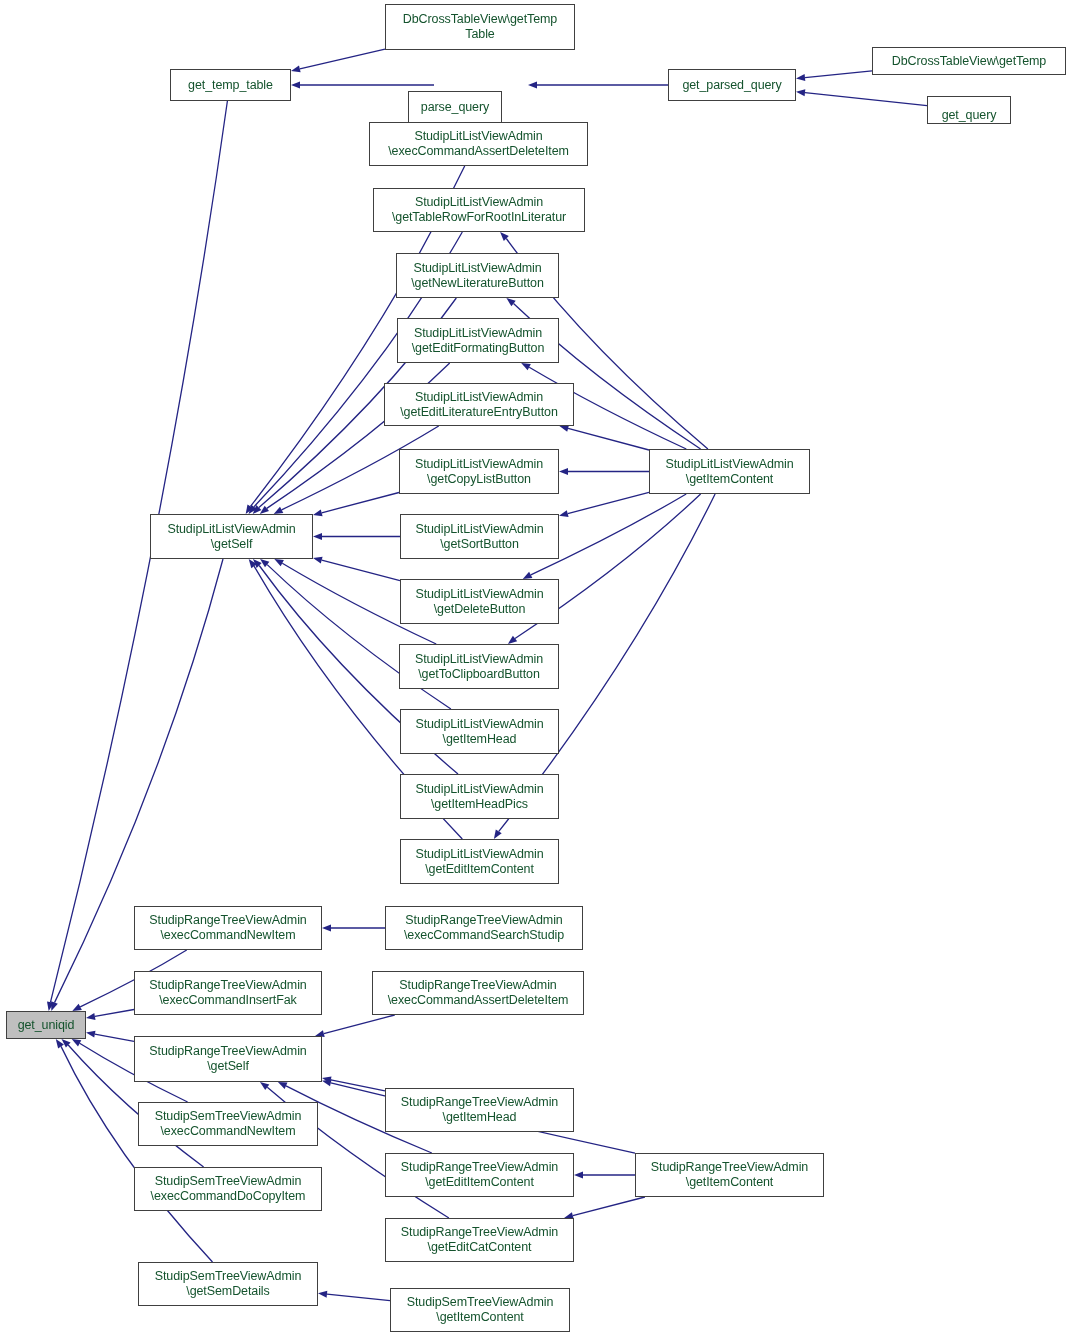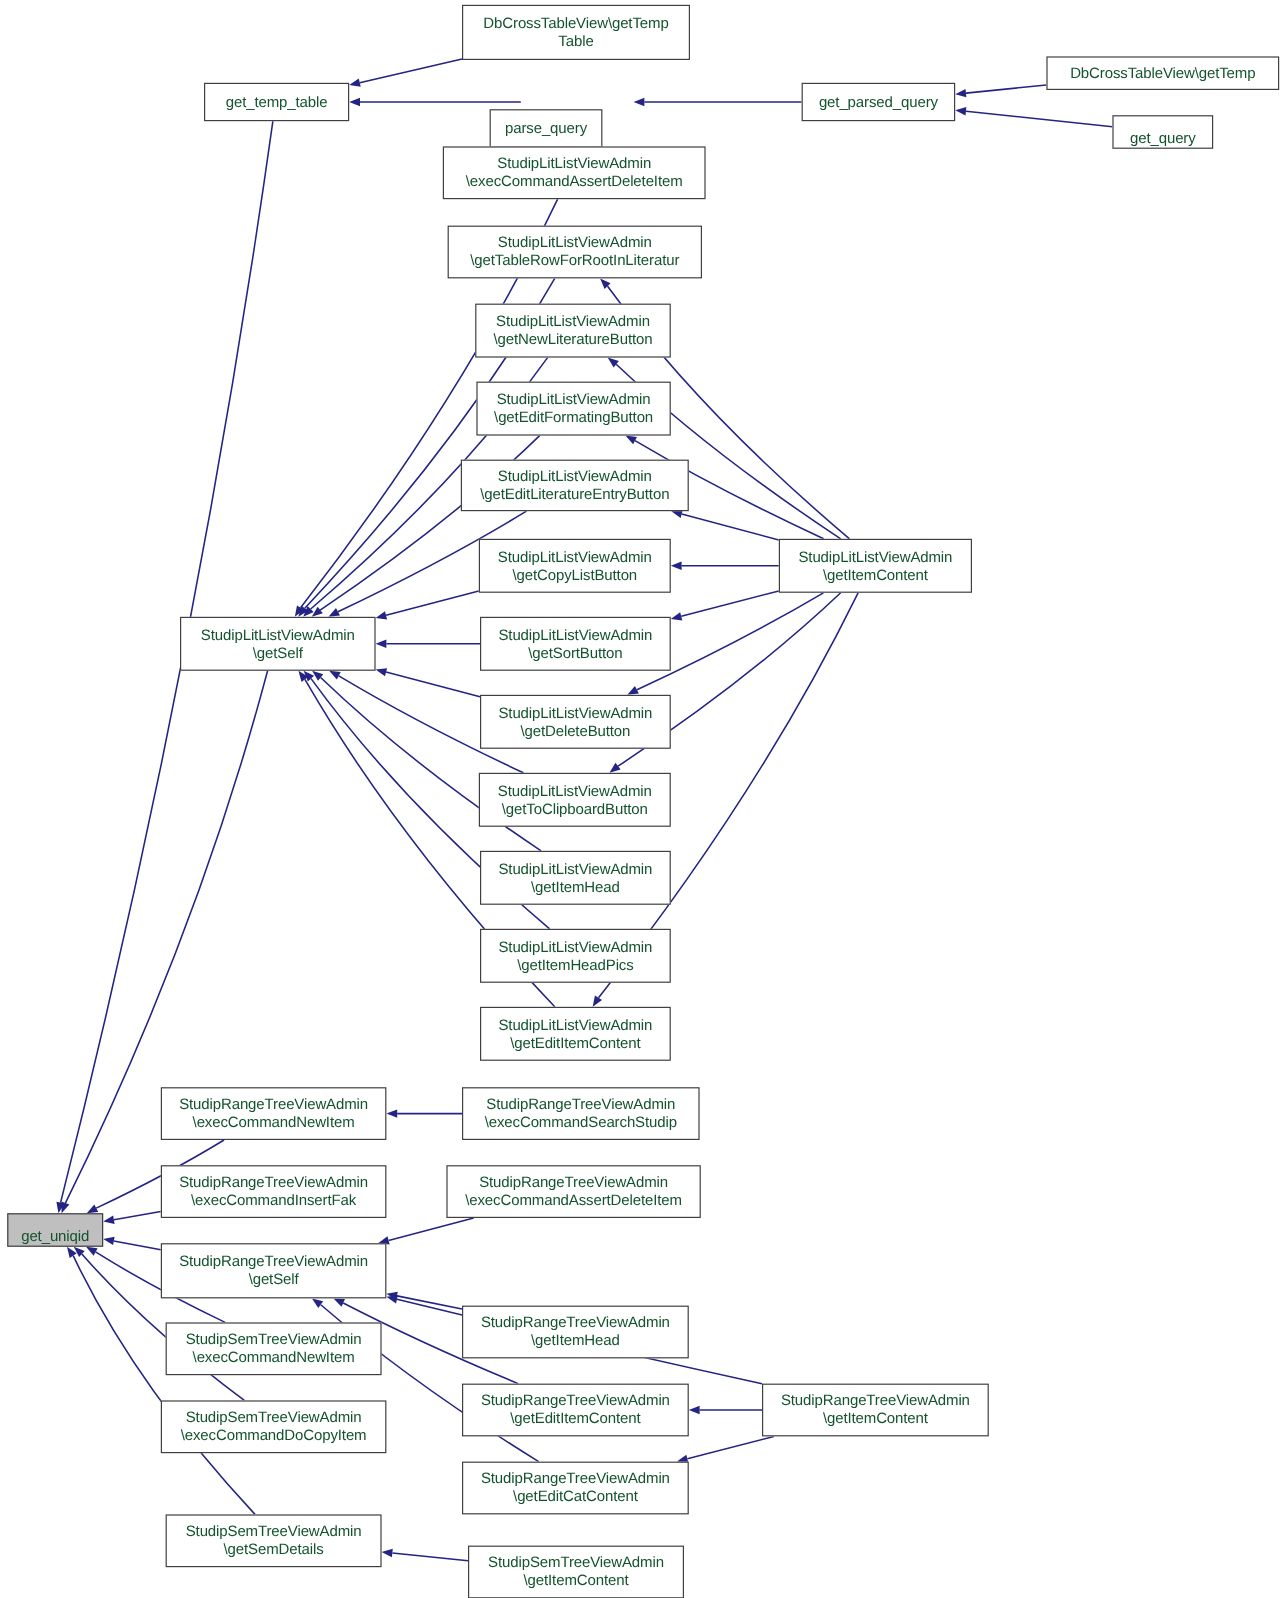--- a/index.html
+++ b/index.html
@@ -156,21 +156,21 @@
       <div class="node-box" style="left: 399px; top: 644px; width: 160px; height: 45px;"><span class="node-label">StudipLitListViewAdmin
 \getToClipboardButton</span></div>
       <div class="node-box" style="left: 400px; top: 709px; width: 159px; height: 45px;"><span class="node-label">StudipLitListViewAdmin
 \getItemHead</span></div>
       <div class="node-box" style="left: 400px; top: 774px; width: 159px; height: 45px;"><span class="node-label">StudipLitListViewAdmin
 \getItemHeadPics</span></div>
       <div class="node-box" style="left: 400px; top: 839px; width: 159px; height: 45px;"><span class="node-label">StudipLitListViewAdmin
 \getEditItemContent</span></div>
       <div class="node-box" style="left: 649px; top: 449px; width: 161px; height: 45px;"><span class="node-label">StudipLitListViewAdmin
 \getItemContent</span></div>
-      <div class="node-box focus" style="left: 6px; top: 1011px; width: 80px; height: 28px; align-items: flex-end;"><span class="node-label">get_uniqid</span></div>
+      <div class="node-box focus" style="left: 6px; top: 1011px; width: 80px; height: 28px;"><span class="node-label">get_uniqid</span></div>
       <div class="node-box" style="left: 134px; top: 906px; width: 188px; height: 44px;"><span class="node-label">StudipRangeTreeViewAdmin
 \execCommandNewItem</span></div>
       <div class="node-box" style="left: 385px; top: 906px; width: 198px; height: 44px;"><span class="node-label">StudipRangeTreeViewAdmin
 \execCommandSearchStudip</span></div>
       <div class="node-box" style="left: 134px; top: 971px; width: 188px; height: 44px;"><span class="node-label">StudipRangeTreeViewAdmin
 \execCommandInsertFak</span></div>
       <div class="node-box" style="left: 372px; top: 971px; width: 212px; height: 44px;"><span class="node-label">StudipRangeTreeViewAdmin
 \execCommandAssertDeleteItem</span></div>
       <div class="node-box" style="left: 134px; top: 1036px; width: 188px; height: 46px;"><span class="node-label">StudipRangeTreeViewAdmin
 \getSelf</span></div>

